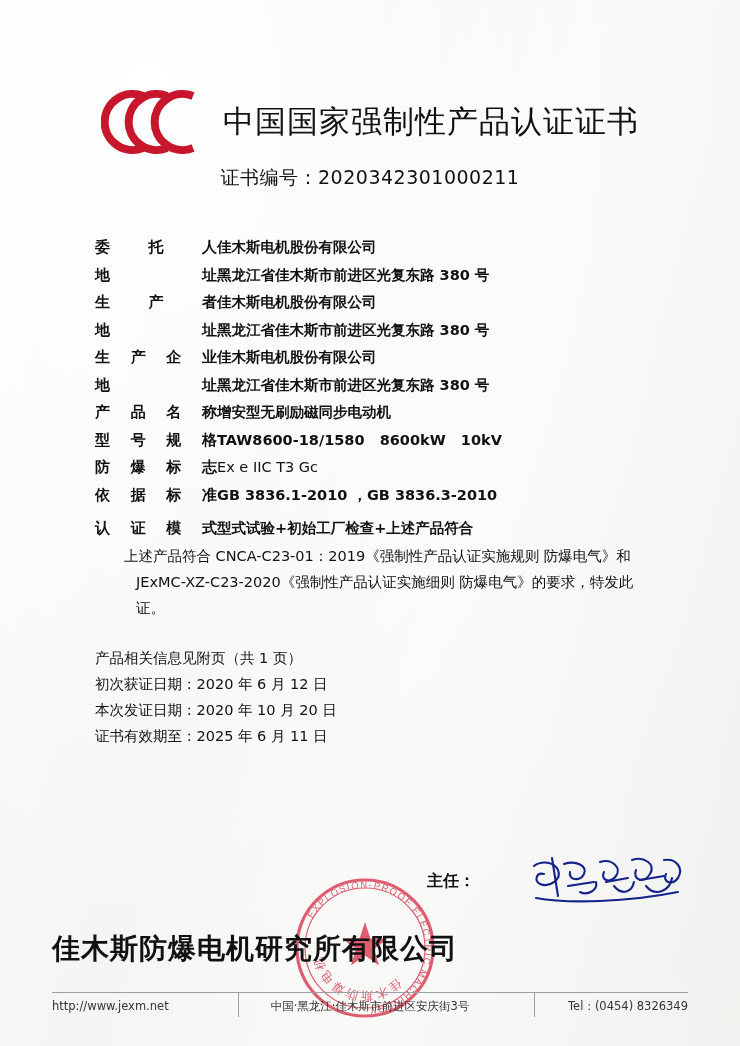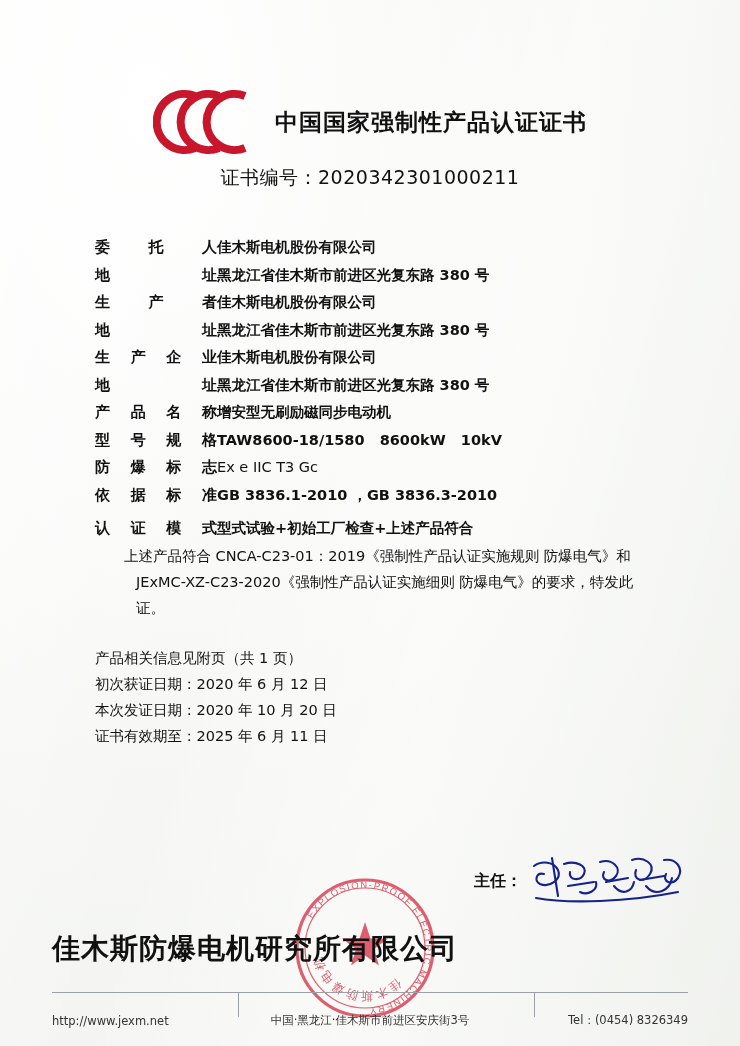--- a/index.html
+++ b/index.html
@@ -47,22 +47,22 @@
     width: 104px;
     height: 72px;
     position: relative;
     margin-right: 18px;
     flex: none;
   }
   .ccc-logo svg { display: block; }
 
   .doc-title {
     font-family: "DejaVu Sans", sans-serif;
-    font-size: 23px;
-    font-weight: bold;
+    font-size: 31px;
+    font-weight: normal;
     letter-spacing: 1px;
     color: #111;
     white-space: nowrap;
     text-align: center;
   }
 
   .cert-no {
     position: absolute;
     top: 165px;
     left: 0;
@@ -139,20 +139,21 @@
   #para-validity { top: 713px; text-indent: 29px; }
   #para-validity .l2 { text-indent: 0; }
 
   
   .signature-area {
     position: absolute;
     right: 52px;
     top: 852px;
     display: flex;
     align-items: center;
+    gap: 47px;
   }
   .sig-label {
     font-size: 16px;
     font-weight: bold;
     font-family: "DejaVu Sans", sans-serif;
     color: #111;
     margin-right: 6px;
   }
   .sig-mark {
     width: 160px;
@@ -197,23 +198,22 @@
     color: #111;
     letter-spacing: 1px;
   }
 
   .footer-bar {
     position: absolute;
     left: 52px;
     top: 992px;
     width: 636px;
     border-top: 1px solid #9aa0a6;
-    padding-top: 20px;
-    display: flex;
-    align-items: center;
+    padding-top: 6px;
+    display: flex;
     font-size: 11.5px;
     font-family: "DejaVu Sans", sans-serif;
     color: #333;
   }
   .footer-url { width: 190px; flex: none; }
   .footer-addr { flex: 1; text-align: center; }
   .footer-tel { width: 190px; flex: none; text-align: right; }
   .footer-sep {
     position: absolute;
     top: 993px;

